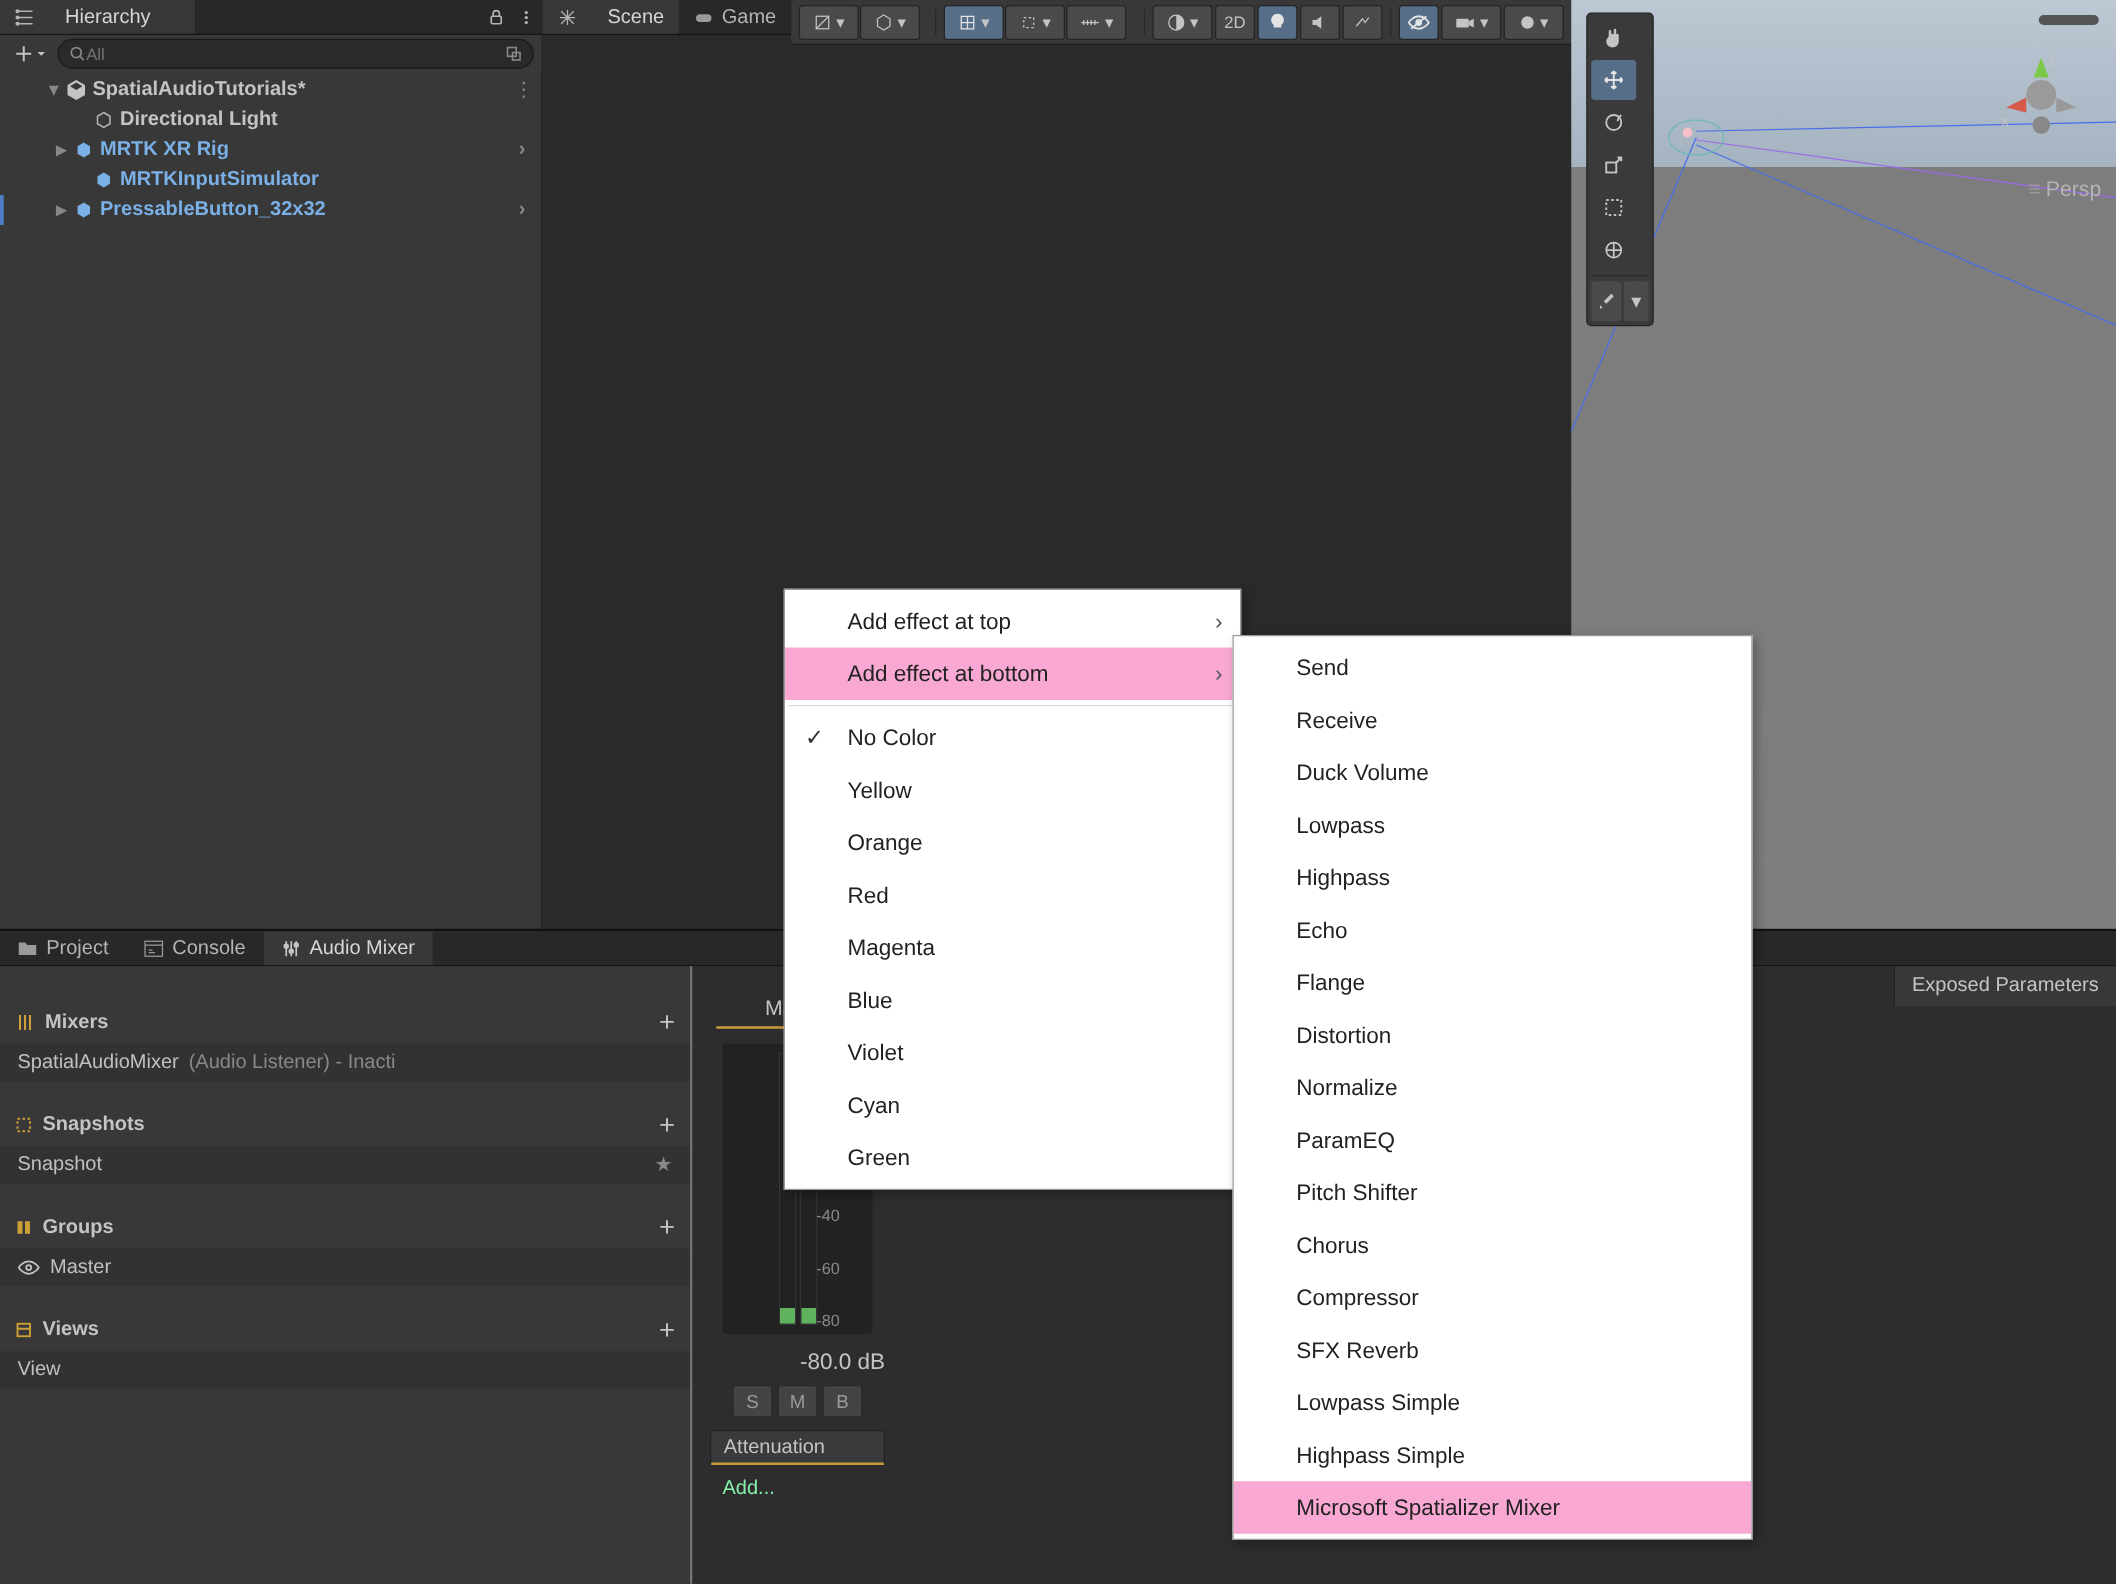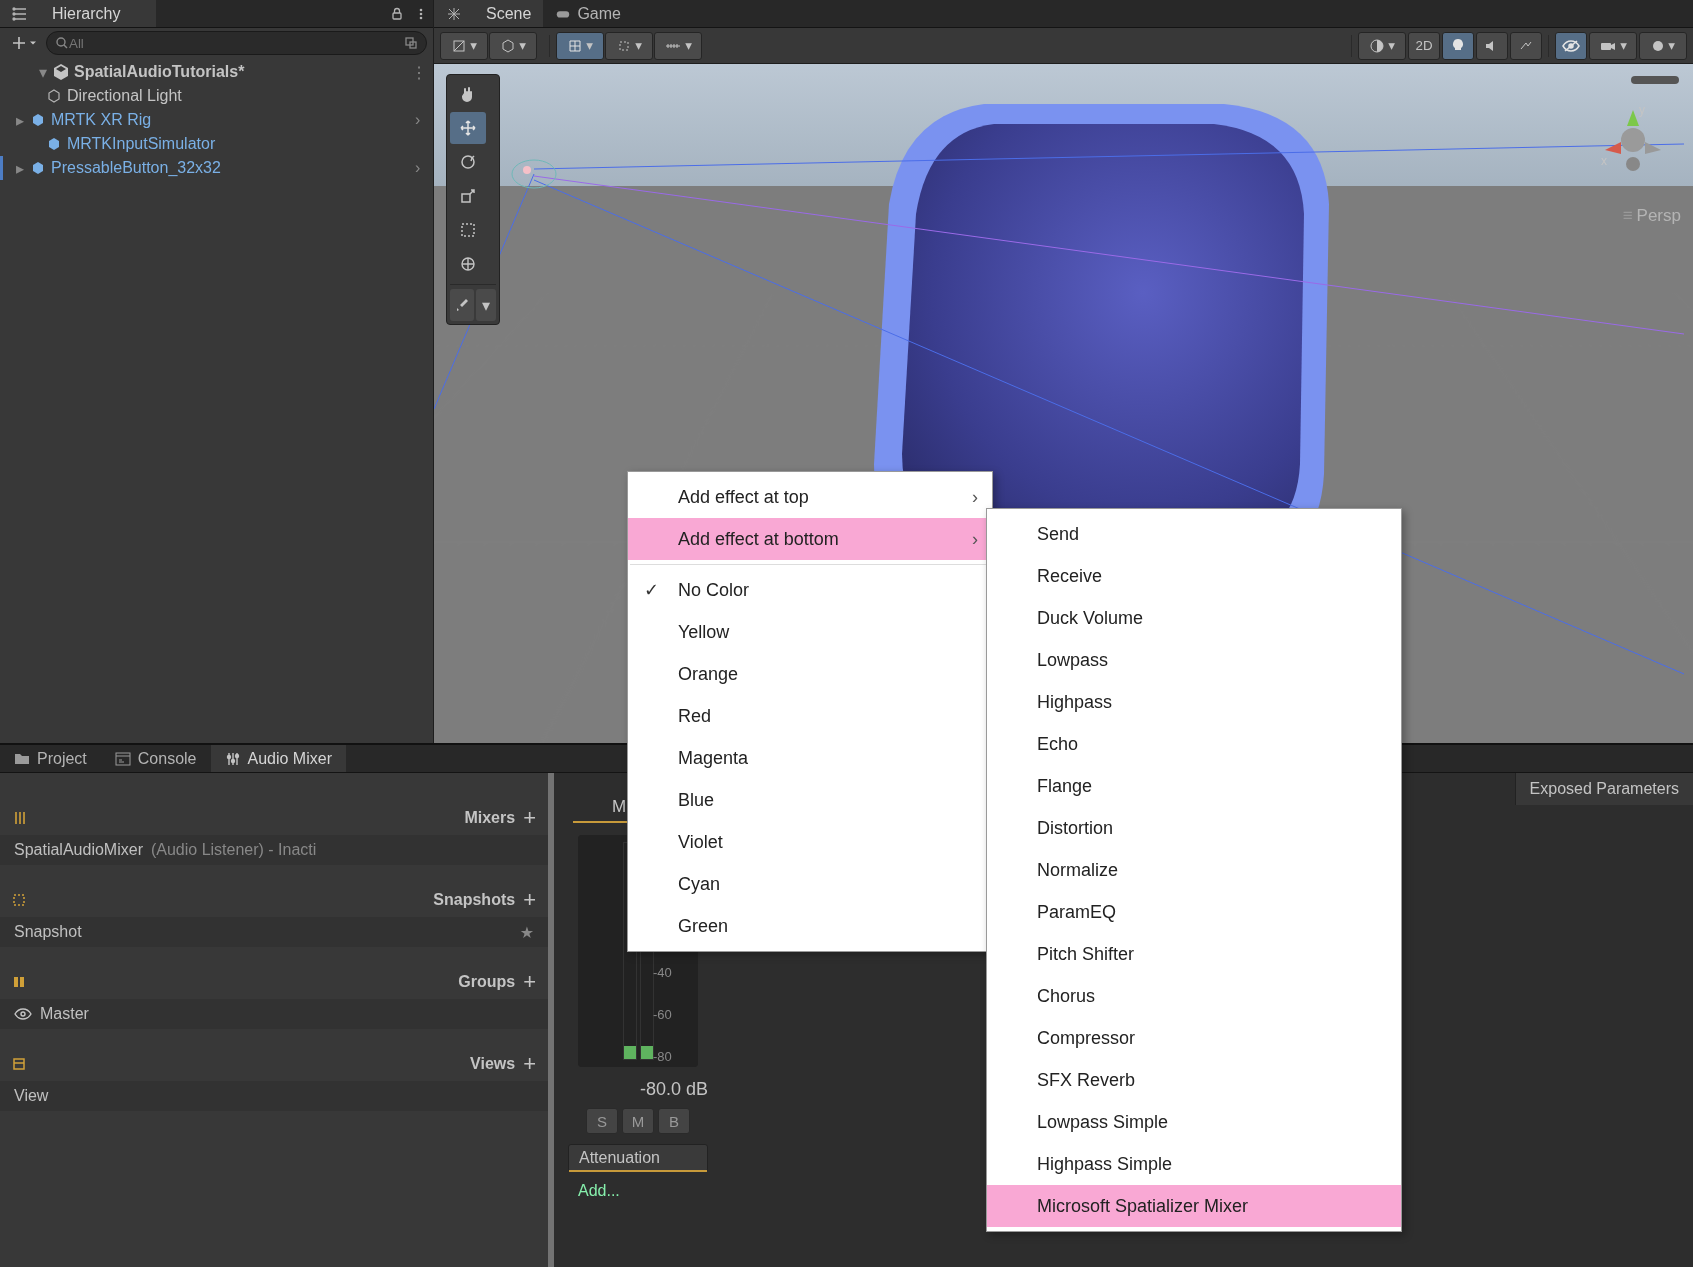--- a/index.html
+++ b/index.html
@@ -1,37 +1,37 @@
 <!DOCTYPE html>
 <html><head>
 <meta charset="utf-8">
 <style>
 * { margin: 0; padding: 0; box-sizing: border-box; font-family: 'Segoe UI', Arial, sans-serif; }
 body { background: #383838; color: #c4c4c4; width: 1693px; height: 1267px; overflow: hidden; position: relative; font-size: 16px; }
 .app { display: flex; flex-direction: column; width: 100%; height: 100%; }
 
 .top-row { display: flex; height: 743px; }
 .hierarchy-panel { width: 434px; background: #383838; border-right: 1px solid #1e1e1e; display: flex; flex-direction: column; }
-.scene-panel { flex: 1; background: #2a2a2a; display: flex; flex-direction: column; }
+.scene-panel { flex: 1; background: #2a2a2a; display: flex; }
 
 .panel-tabs { height: 28px; background: #282828; border-bottom: 1px solid #141414; display: flex; align-items: center; }
 .tab { padding: 4px 12px; display: flex; align-items: center; gap: 6px; color: #b4b4b4; cursor: pointer; height: 100%; }
 .tab.active { background: #383838; color: #d6d6d6; gap: 24px; }
 .tab-icon { width: 16px; height: 16px; display: inline-flex; align-items: center; justify-content: center; }
 .icon-btn { width: 24px; height: 22px; display: flex; align-items: center; justify-content: center; background: transparent; border: none; color: #b4b4b4; cursor: pointer; border-radius: 2px; }
 
 .search-row { display: flex; align-items: center; padding: 3px 6px; gap: 4px; background: #383838; }
 .plus-dropdown { display: flex; align-items: center; color: #c4c4c4; cursor: pointer; padding: 2px 4px; }
 .search-box { flex: 1; background: #2a2a2a; border: 1px solid #1a1a1a; border-radius: 12px; height: 24px; display: flex; align-items: center; padding: 0 8px; color: #888; font-size: 15px; }
 .search-box input { flex: 1; background: transparent; border: none; outline: none; color: #c4c4c4; }
 
 .hierarchy-tree { flex: 1; padding-top: 2px; overflow: auto; }
 .tree-item { display: flex; align-items: center; height: 24px; padding-left: 4px; cursor: pointer; position: relative; }
 .tree-item.depth-1 { padding-left: 36px; }
-.tree-item.depth-2 { padding-left: 29px; }
+.tree-item.depth-2 { padding-left: 58px; font-weight: bold; }
 .tree-expand { width: 14px; height: 14px; display: flex; align-items: center; justify-content: center; color: #888; margin-right: 2px; }
 .tree-icon { width: 18px; height: 18px; display: flex; align-items: center; justify-content: center; margin-right: 4px; }
 .tree-label { flex: 1; font-size: 16px; overflow: hidden; white-space: nowrap; }
 .tree-item.prefab .tree-label { color: #7ab0e6; }
 .tree-item.prefab .tree-icon { color: #7ab0e6; }
 .tree-chevron-right { width: 18px; color: #888; }
 .tree-item.selected::before { content: ''; position: absolute; left: 0; top: 0; bottom: 0; width: 3px; background: #4d7dc4; }
 .tree-item .more { color: #888; margin-left: auto; margin-right: 6px; }
 
 .scene-tabs { height: 28px; background: #282828; border-bottom: 1px solid #141414; display: flex; }
@@ -62,21 +62,21 @@
 .persp-label .lk { color: #999; }
 
 .scene-shape { position: absolute; left: 430px; top: 30px; width: 470px; height: 480px; }
 
 .bottom-row { flex: 1; display: flex; flex-direction: column; border-top: 2px solid #111; }
 .bottom-tabs { height: 28px; background: #282828; display: flex; align-items: flex-end; border-bottom: 1px solid #141414; }
 .btab { padding: 4px 14px; display: flex; align-items: center; gap: 7px; color: #b4b4b4; cursor: pointer; height: 100%; }
 .btab.active { background: #383838; color: #d6d6d6; }
 
 .bottom-content { flex: 1; display: flex; }
-.mixer-side { width: 554px; background: #383838; border-right: 6px solid #737373; overflow: hidden; text-align: right; }
+.mixer-side { width: 554px; background: #383838; border-right: 2px solid #737373; overflow: hidden; }
 .mixer-main { flex: 1; background: #2d2d2d; position: relative; }
 
 .section-header { display: flex; align-items: center; height: 34px; padding: 0 12px; color: #c4c4c4; gap: 8px; }
 .section-header .title { flex: 1; font-weight: 600; }
 .section-row { height: 30px; display: flex; align-items: center; padding: 0 14px; color: #c0c0c0; background: #323232; gap: 8px; }
 .exposed { position: absolute; right: 0; top: 0; height: 32px; background: #383838; border-left: 1px solid #222; padding: 6px 14px; color: #c4c4c4; display: flex; align-items: center; }
 
 .mixer-strip { position: absolute; left: 14px; top: 24px; width: 140px; }
 .strip-title { text-align: center; color: #c4c4c4; margin-bottom: 4px; font-size: 17px; }
 .title-underline { width: 130px; height: 2px; background: #c79a3a; margin: 0 auto 8px; }

